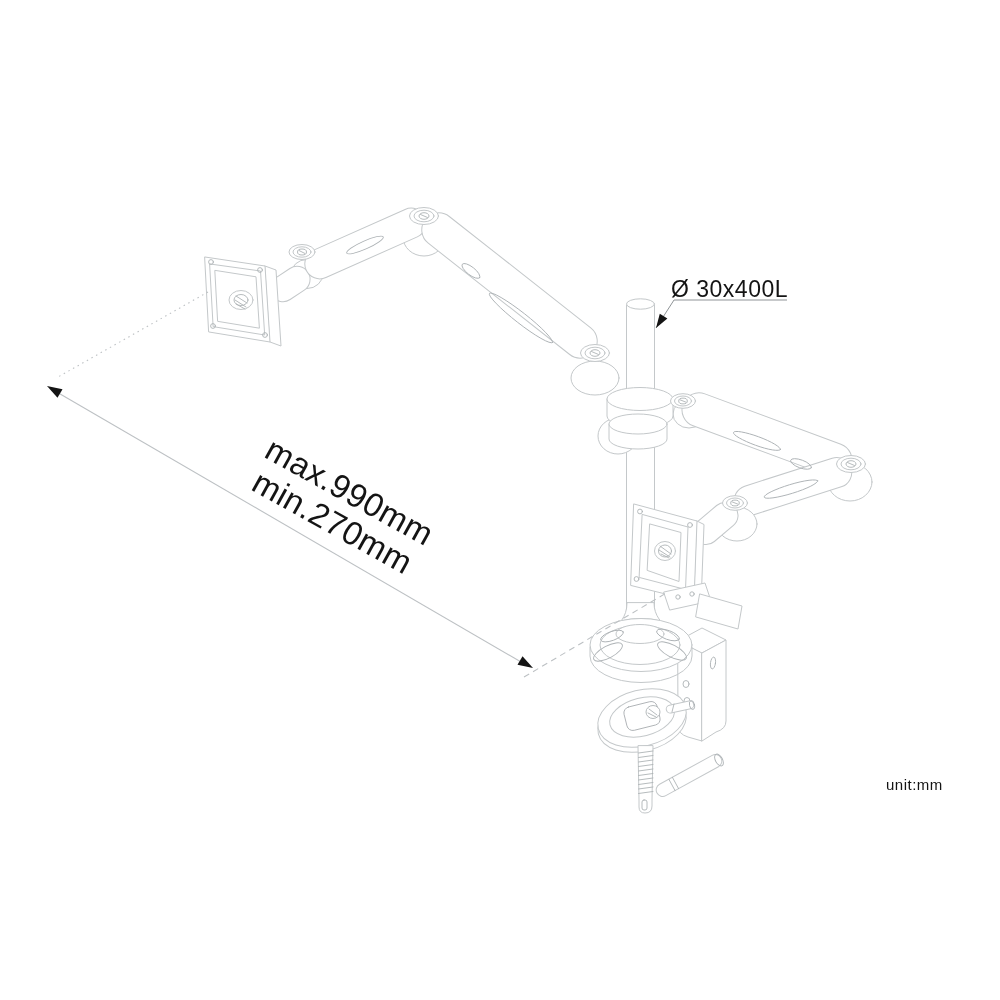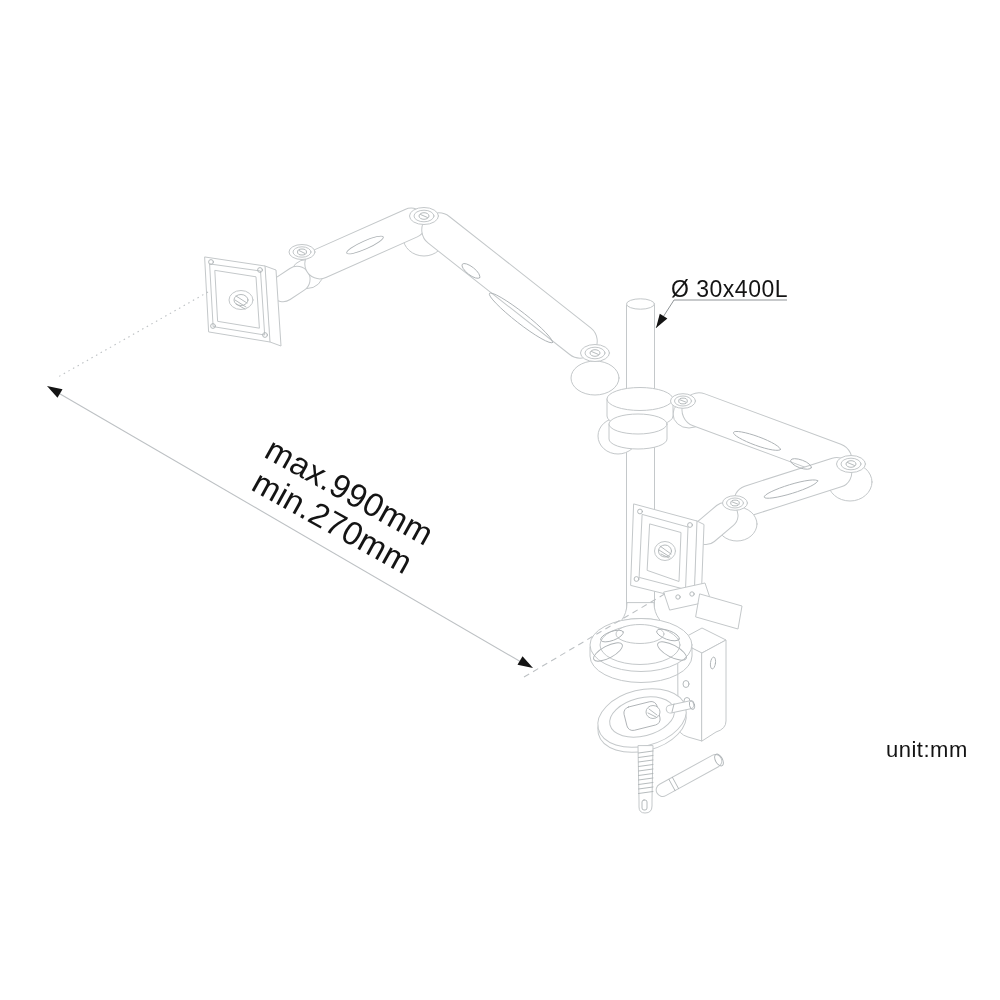--- a/index.html
+++ b/index.html
@@ -18,21 +18,21 @@
   .blk {fill:var(--ink,#141414);stroke:none;}
   .ldr {stroke:#8f9497;fill:none;stroke-width:1;}
   
   .label{position:absolute;color:var(--ink,#141414);white-space:nowrap;}
   .label-dia {left:671px;top:276px;font-size:23px;letter-spacing:.5px;}
   .label-reach{
     left:341px;top:507px;
     transform:translate(-50%,-50%) rotate(29deg);
     font-size:33px;line-height:1.07;letter-spacing:.5px;text-align:center;
   }
-  .label-unit{left:886px;top:737px;font-size:22px;letter-spacing:.5px;}
+  .label-unit{left:886px;top:776px;font-size:15px;letter-spacing:.5px;}
 </style>
 </head>
 <body>
 
 <div class="stage">
 
   <svg width="1000" height="1000" viewBox="0 0 1000 1000">
 
     <g>
       <rect x="626.5" y="304" width="28" height="312" fill="#ffffff" stroke="none"></rect>

